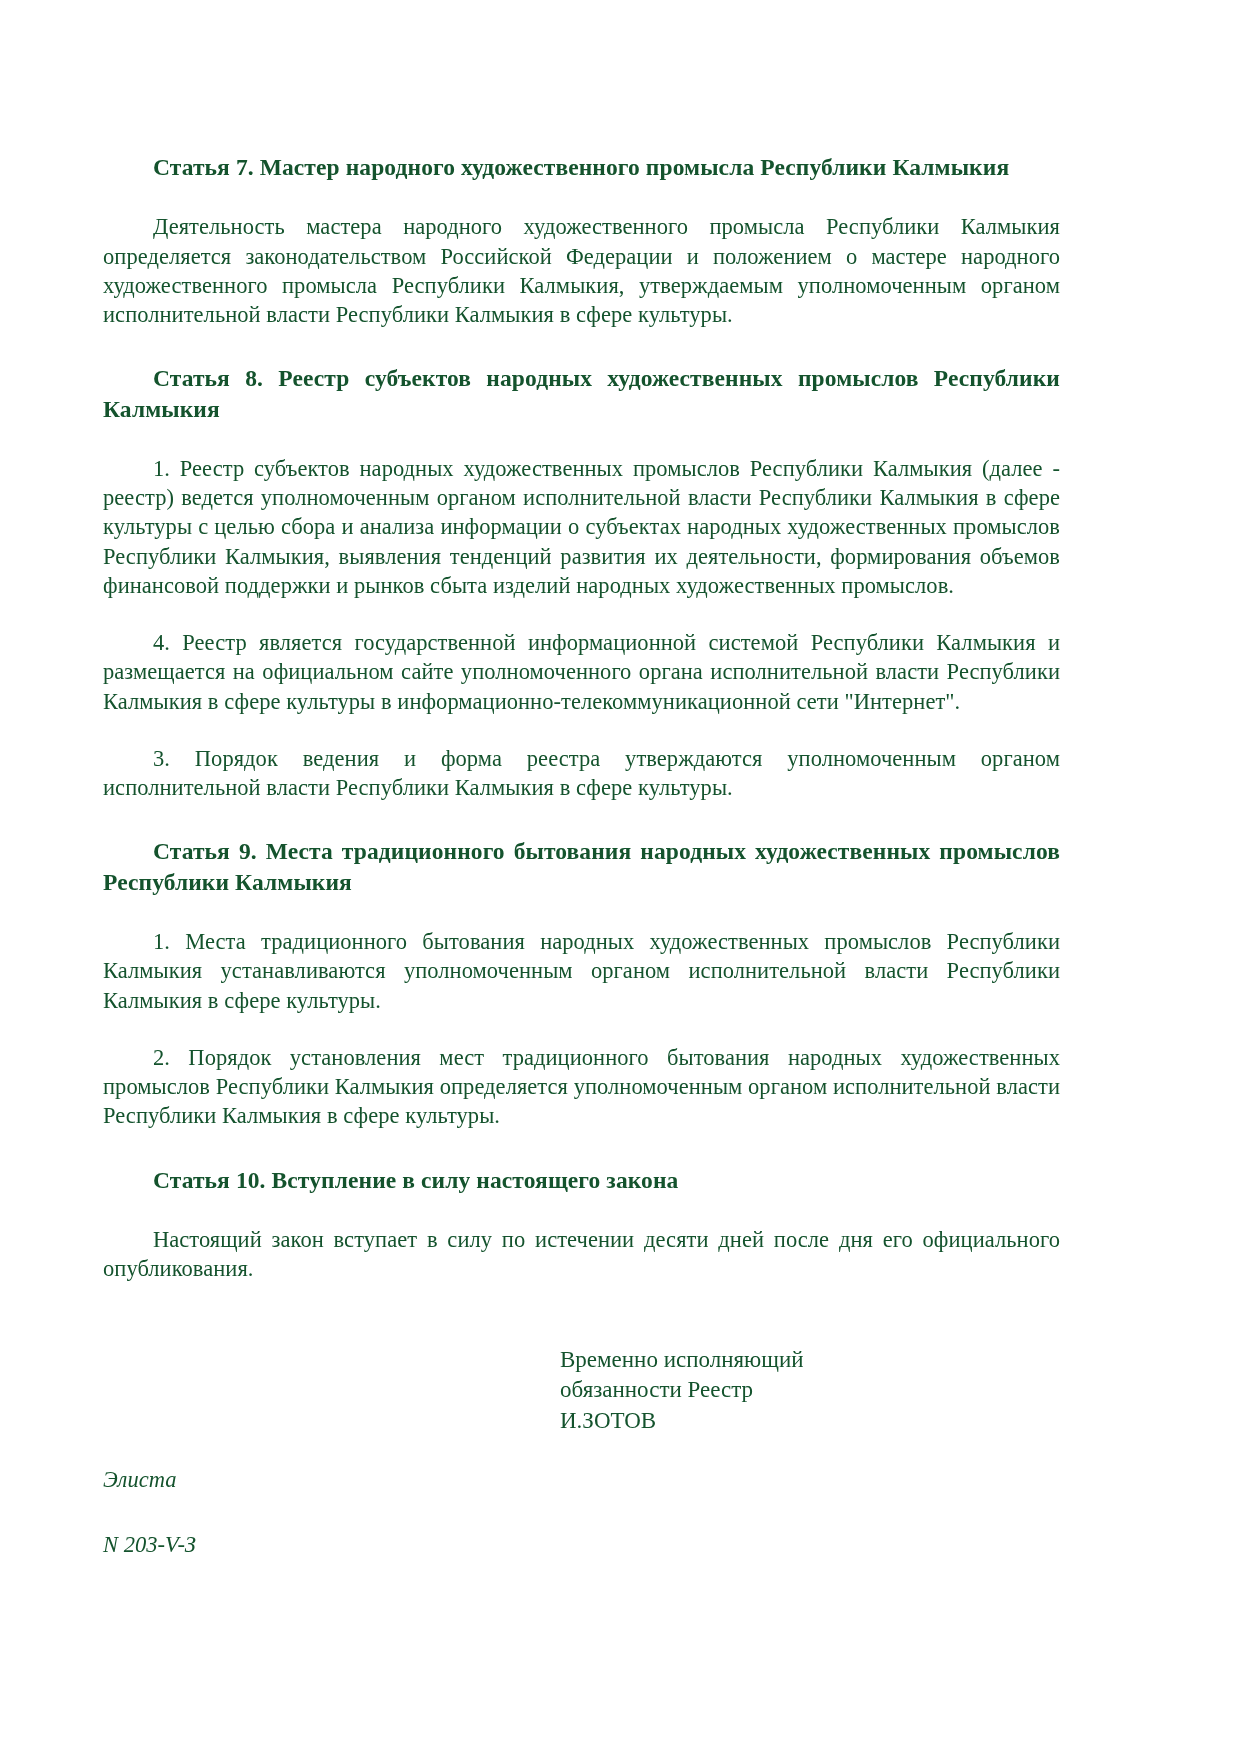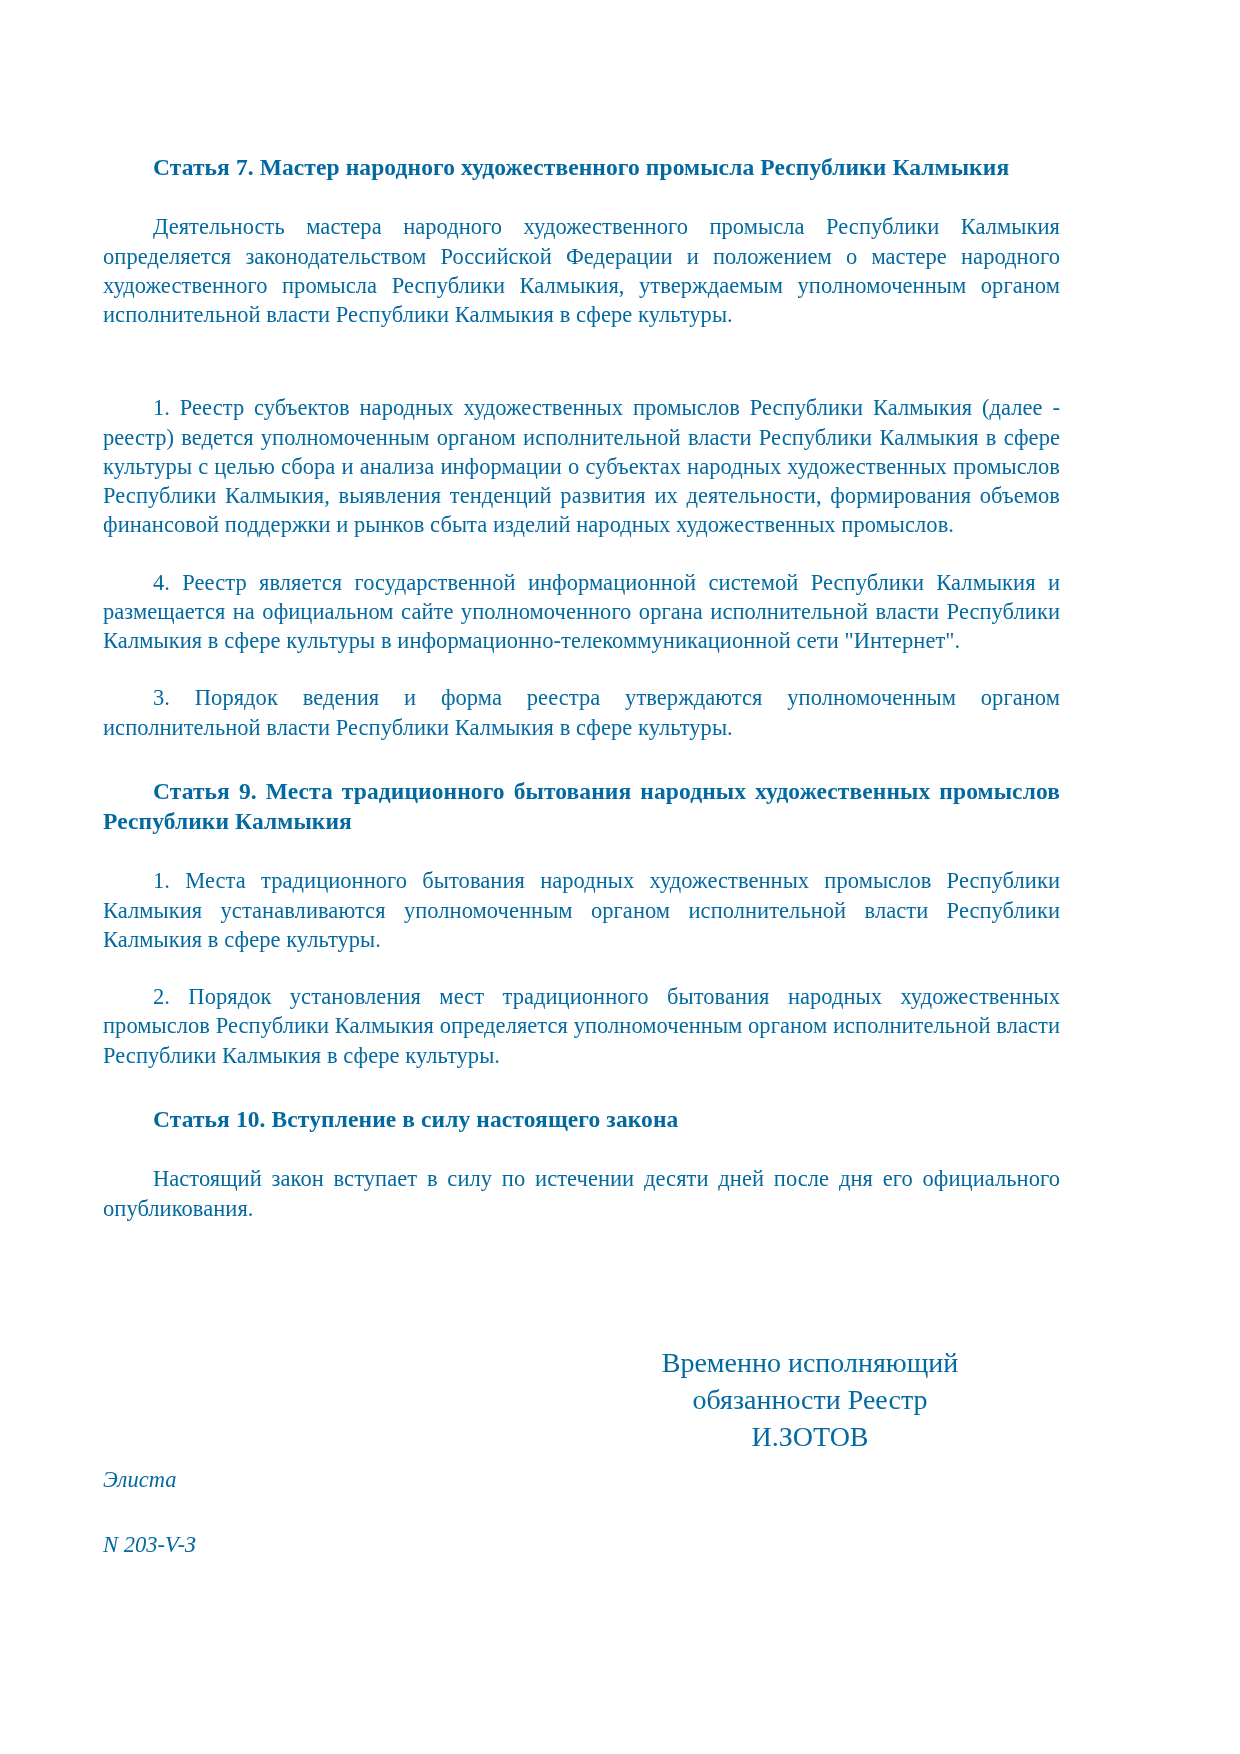--- a/index.html
+++ b/index.html
@@ -8,21 +8,21 @@
     background: #ffffff;
   }
   .page {
     position: relative;
     width: 1240px;
     height: 1754px;
     background: #ffffff;
     margin: 0 auto;
     overflow: hidden;
     font-family: "Liberation Serif", "DejaVu Serif", serif;
-    color: #0369a1;
+    color: #14532d;
     -webkit-font-smoothing: antialiased;
   }
   .content {
     position: absolute;
     left: 103px;
     top: 152px;
     width: 957px;
   }
 
   
@@ -55,22 +55,22 @@
   .sp-after-heading { height: 30px; }
   .sp-after-para    { height: 28px; }
   .sp-before-heading{ height: 34px; }
 
   
   .signature {
     position: absolute;
     left: 560px;
     top: 1345px;
     width: 500px;
-    text-align: center;
-    font-size: 28px;
+    text-align: left;
+    font-size: 23px;
     line-height: 1.32;
   }
   .signature .sig-line { display: block; white-space: pre; }
 
   
   .footer {
     position: absolute;
     left: 103px;
     top: 1465px;
     width: 600px;
@@ -90,20 +90,21 @@
 <div class="page">
 
   <div class="content">
 
     <p class="article-heading">Статья 7. Мастер народного художественного промысла Республики Калмыкия</p>
     <div class="sp-after-heading"></div>
     <p class="para">Деятельность мастера народного художественного промысла Республики Калмыкия определяется законодательством Российской Федерации и положением о мастере народного художественного промысла Республики Калмыкия, утверждаемым уполномоченным органом исполнительной власти Республики Калмыкия в сфере культуры.</p>
 
     <div class="sp-before-heading"></div>
 
+    <p class="article-heading">Статья 8. Реестр субъектов народных художественных промыслов Республики Калмыкия</p>
     <div class="sp-after-heading"></div>
     <p class="para">1. Реестр субъектов народных художественных промыслов Республики Калмыкия (далее - реестр) ведется уполномоченным органом исполнительной власти Республики Калмыкия в сфере культуры с целью сбора и анализа информации о субъектах народных художественных промыслов Республики Калмыкия, выявления тенденций развития их деятельности, формирования объемов финансовой поддержки и рынков сбыта изделий народных художественных промыслов.</p>
     <div class="sp-after-para"></div>
     <p class="para">4. Реестр является государственной информационной системой Республики Калмыкия и размещается на официальном сайте уполномоченного органа исполнительной власти Республики Калмыкия в сфере культуры в информационно-телекоммуникационной сети "Интернет".</p>
     <div class="sp-after-para"></div>
     <p class="para">3. Порядок ведения и форма реестра утверждаются уполномоченным органом исполнительной власти Республики Калмыкия в сфере культуры.</p>
 
     <div class="sp-before-heading"></div>
 
     <p class="article-heading">Статья 9. Места традиционного бытования народных художественных промыслов Республики Калмыкия</p>

